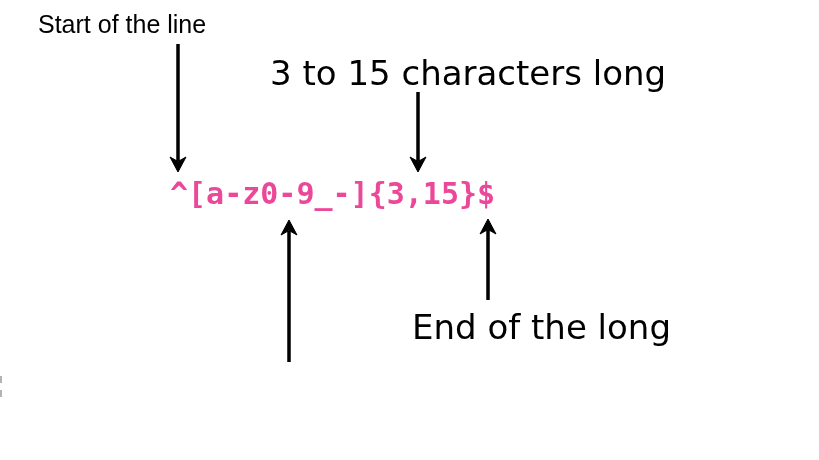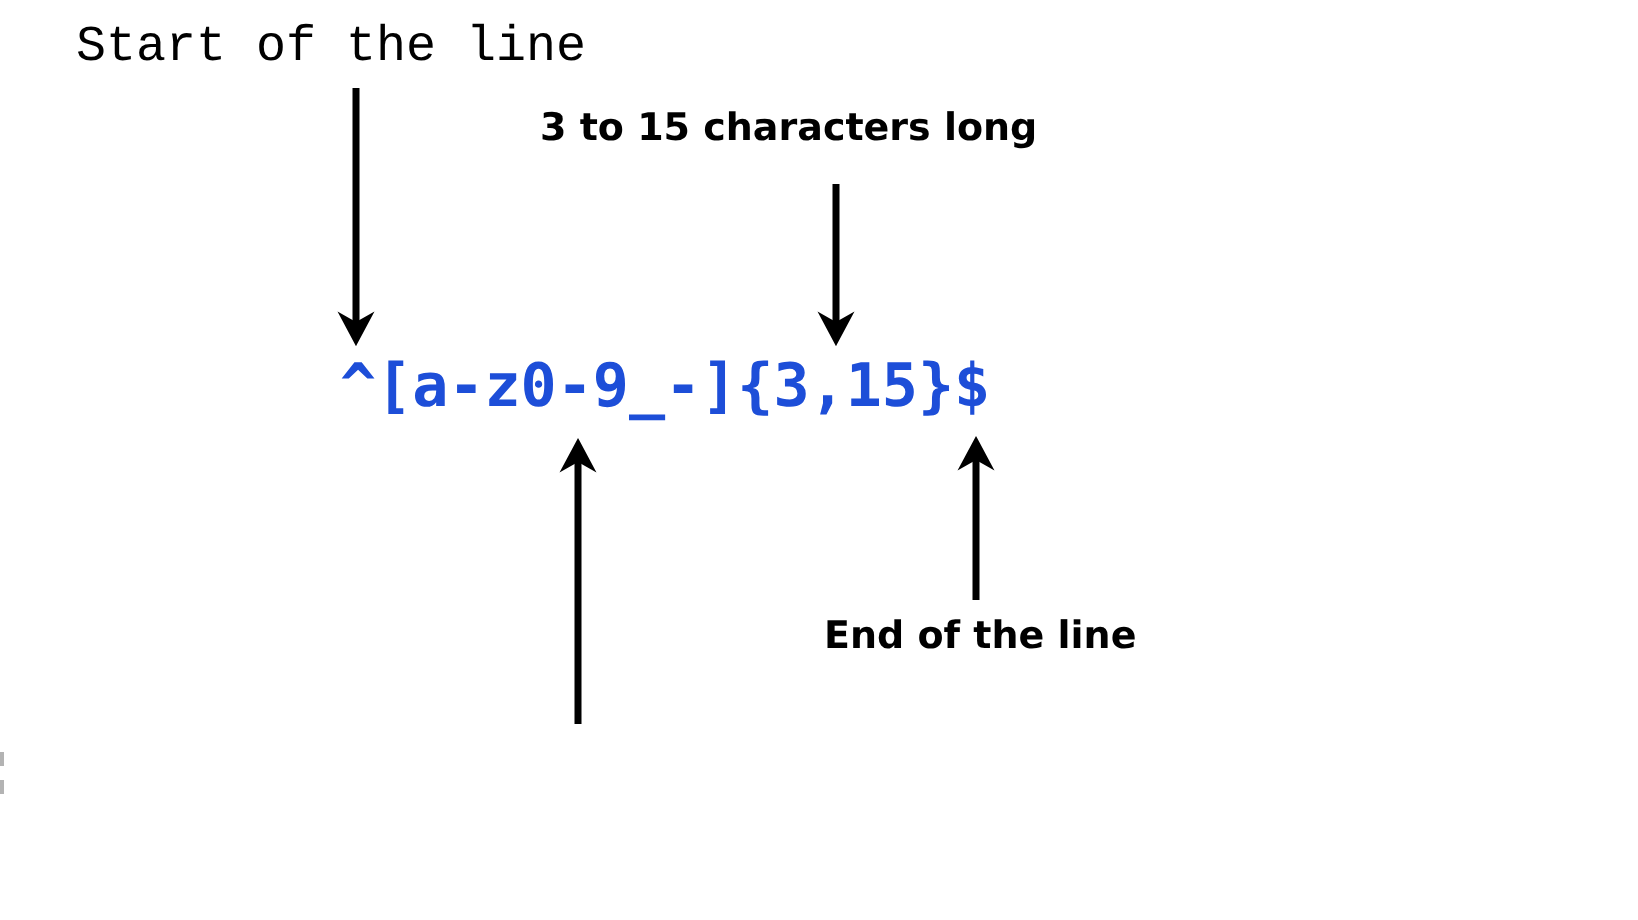--- a/index.html
+++ b/index.html
@@ -11,32 +11,32 @@
     background: #ffffff;
     overflow: hidden;
   }
   .label {
     position: absolute;
     color: #000000;
     white-space: nowrap;
     line-height: 1.2;
   }
   .mono-label {
-    font-family: Liberation Mono, monospace;
+    font-family: Liberation Sans, sans-serif;
     font-size: 25px;
     font-weight: 400;
   }
   .sans-label {
     font-family: "DejaVu Sans", "Liberation Sans", sans-serif;
-    font-size: 19px;
-    font-weight: 700;
+    font-size: 34px;
+    font-weight: 400;
   }
   .regex {
     position: absolute;
-    color: #1d4ed8;
+    color: #ec4899;
     white-space: nowrap;
     line-height: 1.2;
     font-family: "DejaVu Sans Mono", "Liberation Mono", monospace;
     font-size: 30px;
     font-weight: 700;
   }
   .arrow { position: absolute; overflow: visible; }
   .arrow line { stroke: #000000; stroke-width: 3.5; }
   .arrow polygon { fill: #000000; stroke: #000000; stroke-width: 1; stroke-linejoin: miter; }
   .edge-artifact {
@@ -71,19 +71,19 @@
   <svg class="arrow" style="left:279px; top:220px;" width="20" height="142" viewBox="0 0 20 142">
     <polygon points="10,0 18,15 10,10.5 2,15"></polygon>
     <line x1="10" y1="11" x2="10" y2="142"></line>
   </svg>
 
   <svg class="arrow" style="left:478px; top:219px;" width="20" height="81" viewBox="0 0 20 81">
     <polygon points="10,0 18,15 10,10.5 2,15"></polygon>
     <line x1="10" y1="11" x2="10" y2="81"></line>
   </svg>
 
-  <div class="label sans-label" style="left:412px; top:307px;">End of the line</div>
+  <div class="label sans-label" style="left:412px; top:307px;">End of the long</div>
 
 
   <div class="edge-artifact" style="top:376px;"></div>
   <div class="edge-artifact" style="top:390px;"></div>
 
 </div>
 
 </body></html>

